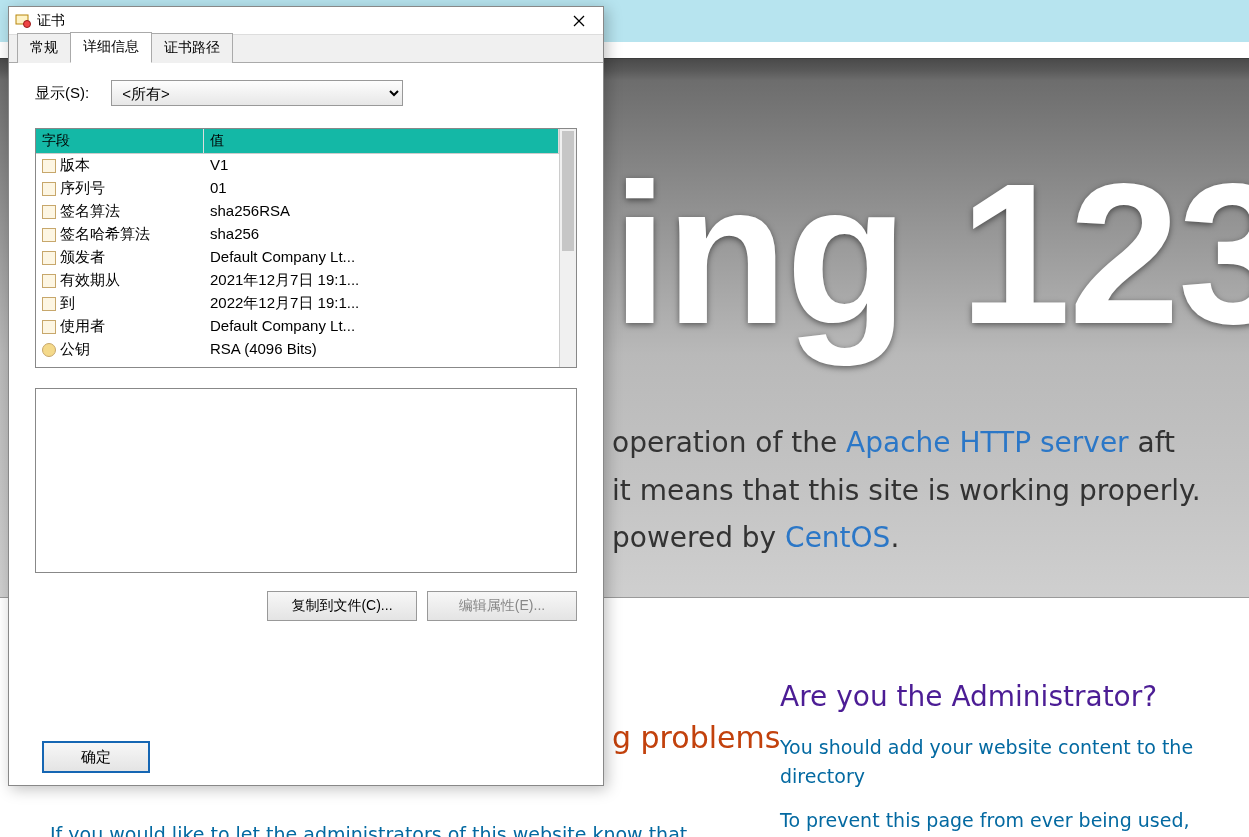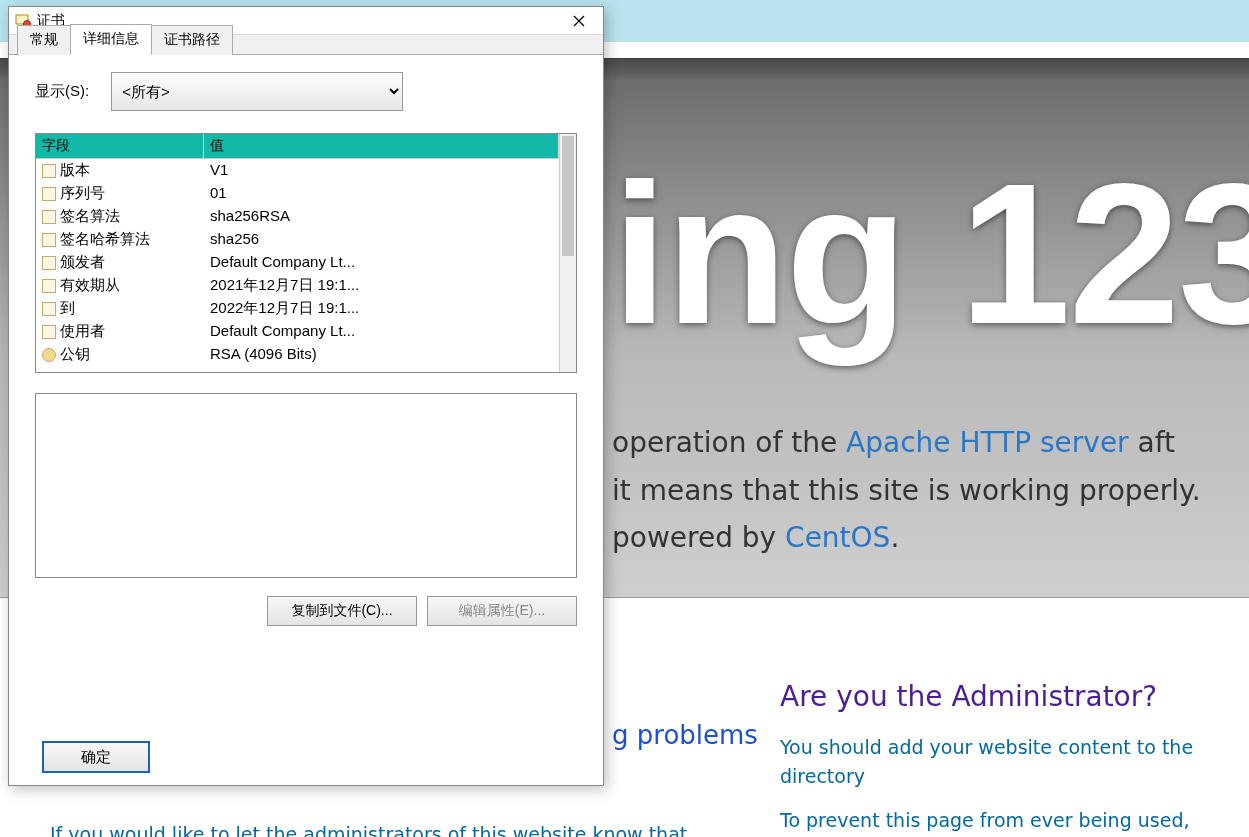--- a/index.html
+++ b/index.html
@@ -68,21 +68,21 @@
 }
 .lower p {
   font-size: 19px;
   color: #0369a1;
   line-height: 1.5;
   margin-bottom: 16px;
 }
 .lower .problems {
   position: absolute;
   left: 612px; top: 110px;
-  font-size: 26px; color: #1d4ed8;
+  font-size: 30px; color: #c2410c;
 }
 
 
 .dialog {
   position: absolute;
   left: 8px; top: 6px;
   width: 596px;
   height: 780px;
   background: #fff;
   border: 1px solid #888;
@@ -105,21 +105,21 @@
 .titlebar .appicon svg { display: block; }
 .titlebar .title { flex: 1; font-size: 14px; }
 .titlebar .close {
   width: 40px; height: 26px;
   display:flex; align-items:center; justify-content:center;
   cursor: pointer;
 }
 .titlebar .close svg { width:12px; height:12px; }
 
 .tabbar {
-  height: 20px;
+  height: 28px;
   display: flex;
   align-items: flex-end;
   background: #f0f0f0;
   border-bottom: 1px solid #aaa;
   padding-left: 8px;
 }
 .tab {
   padding: 5px 12px 6px;
   font-size: 14px;
   border: 1px solid #aaa;
@@ -139,21 +139,21 @@
 .dialog-body {
   padding: 17px 26px 18px;
 }
 .showrow {
   display:flex; align-items:center; gap:22px;
   margin-bottom: 22px;
 }
 .showrow label { font-size: 15px; }
 .showrow select {
   flex: 0 0 292px;
-  height: 39px;
+  height: 26px;
   font-size: 15px;
   background: linear-gradient(#fdfdfd,#e7e7e7);
   border: 1px solid #999;
   padding: 0 6px;
 }
 
 .listwrap {
   border: 1px solid #888;
   height: 240px;
   display:flex;

